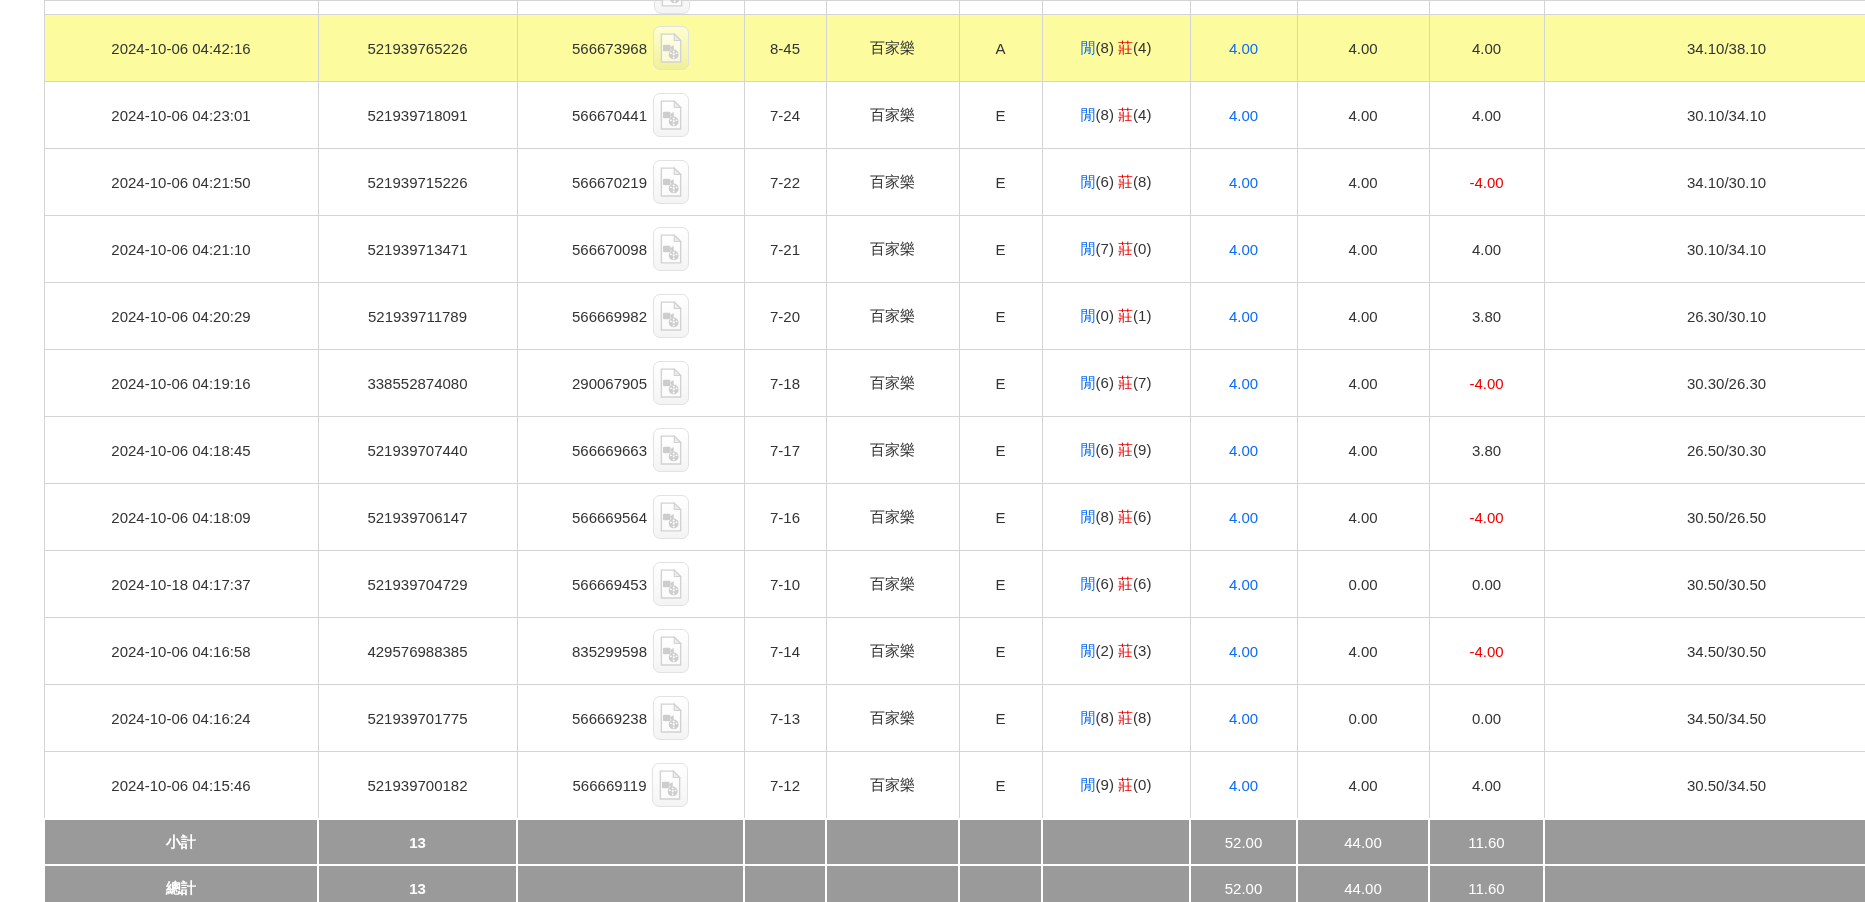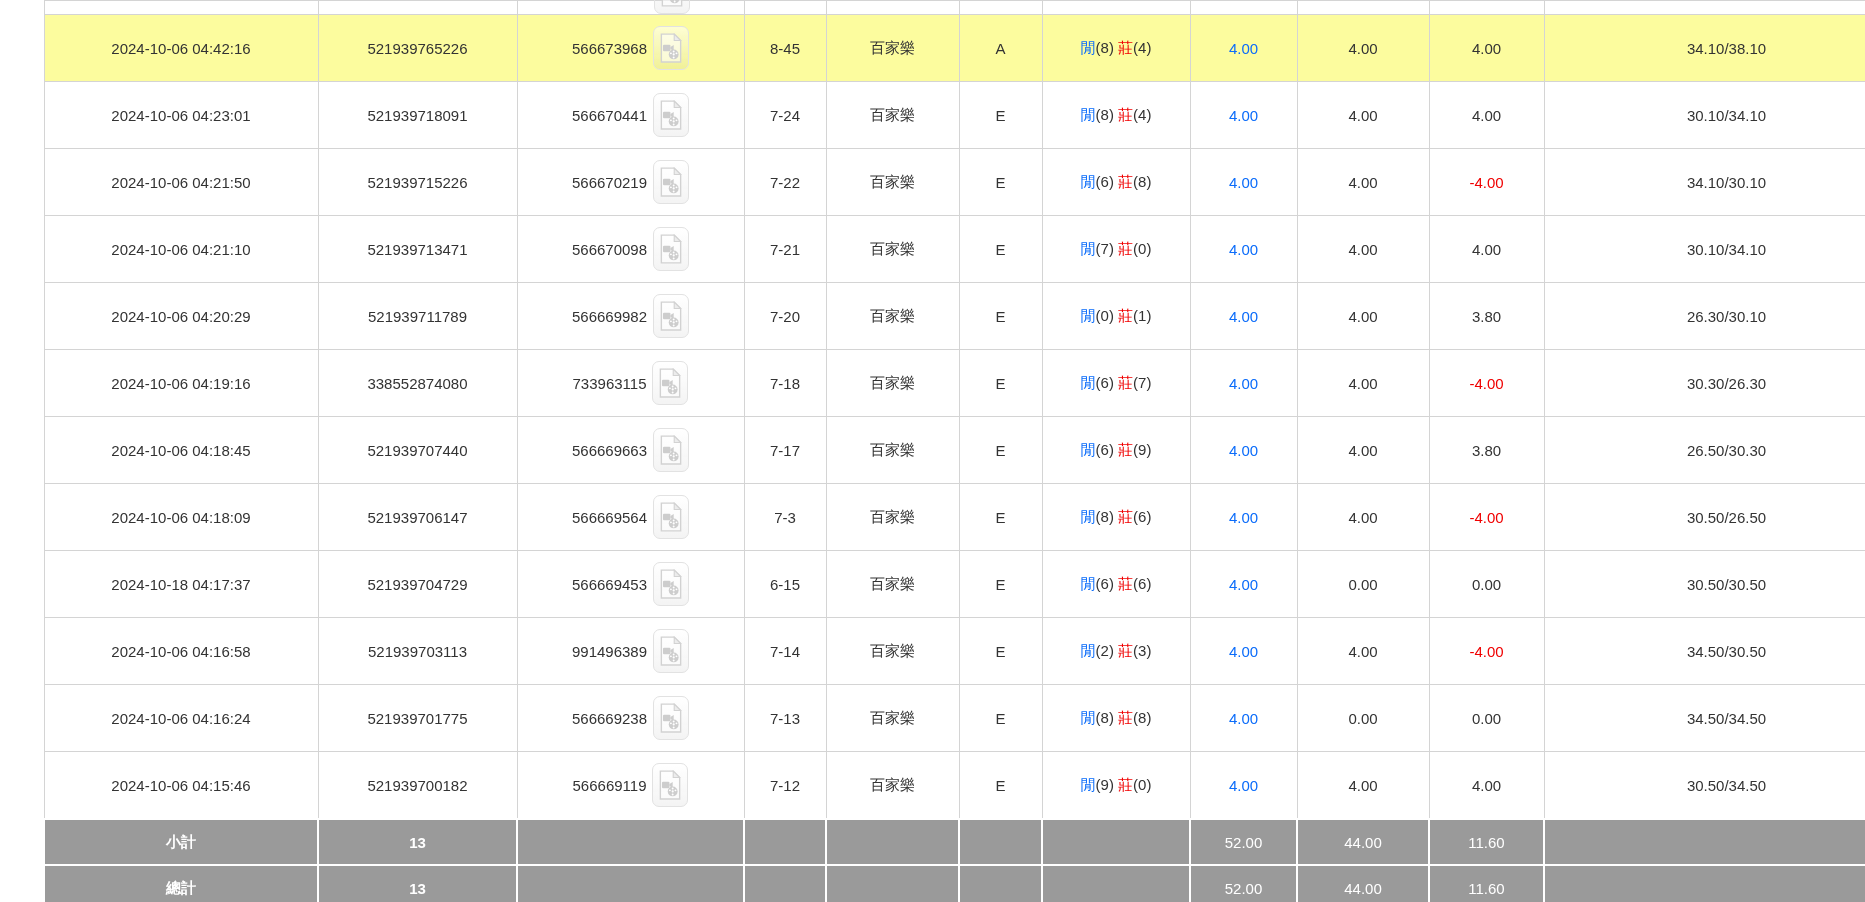--- a/index.html
+++ b/index.html
@@ -254,21 +254,21 @@
           <td class=""><span class="bet-link">4.00</span></td>
           <td class="">4.00</td>
           <td class=""><span class="">3.80</span></td>
           <td class="">26.30/30.10</td>
         </tr>
         <tr class="data-row">
           <td class="">2024-10-06 04:19:16</td>
           <td class="">338552874080</td>
           <td class="">
             <div class="round-wrap">
-              <span>733963115</span>
+              <span>290067905</span>
               <button class="video-btn ">
                 <span style="display:inline-flex;line-height:0">
                   <svg width="24" height="30" viewBox="0 0 22 28" xmlns="http://www.w3.org/2000/svg">
                     <path d="M2 1 h12 l6 6 v20 H2 Z" fill="rgba(255,255,255,0.55)" stroke="#d2d2d2" stroke-width="1.3"></path>
                     <path d="M14 1 v6 h6 Z" fill="#ececec" stroke="#d2d2d2" stroke-width="1"></path>
                     <rect x="3.5" y="11" width="7" height="6" rx="1" fill="#cdcdcd"></rect>
                     <polygon points="10.5,13 13.5,11.3 13.5,16.7 10.5,15" fill="#cdcdcd"></polygon>
                     <circle cx="13.5" cy="20" r="4.6" fill="#cdcdcd"></circle>
                     <circle cx="13.5" cy="20" r="1" fill="#fff"></circle>
                     <circle cx="13.5" cy="17.2" r="0.9" fill="#fff"></circle>
@@ -339,21 +339,21 @@
                     <circle cx="13.5" cy="20" r="1" fill="#fff"></circle>
                     <circle cx="13.5" cy="17.2" r="0.9" fill="#fff"></circle>
                     <circle cx="13.5" cy="22.8" r="0.9" fill="#fff"></circle>
                     <circle cx="10.9" cy="19" r="0.9" fill="#fff"></circle>
                     <circle cx="16.1" cy="19" r="0.9" fill="#fff"></circle>
                   </svg>
                 </span>
               </button>
             </div>
           </td>
-          <td class="">7-3</td>
+          <td class="">7-16</td>
           <td class="">百家樂</td>
           <td class="">E</td>
           <td class=""><span class="blue">閒</span><span>(8)</span> <span class="red">莊</span><span>(6)</span></td>
           <td class=""><span class="bet-link">4.00</span></td>
           <td class="">4.00</td>
           <td class=""><span class="red">-4.00</span></td>
           <td class="">30.50/26.50</td>
         </tr>
         <tr class="data-row">
           <td class="">2024-10-18 04:17:37</td>
@@ -372,35 +372,35 @@
                     <circle cx="13.5" cy="20" r="1" fill="#fff"></circle>
                     <circle cx="13.5" cy="17.2" r="0.9" fill="#fff"></circle>
                     <circle cx="13.5" cy="22.8" r="0.9" fill="#fff"></circle>
                     <circle cx="10.9" cy="19" r="0.9" fill="#fff"></circle>
                     <circle cx="16.1" cy="19" r="0.9" fill="#fff"></circle>
                   </svg>
                 </span>
               </button>
             </div>
           </td>
-          <td class="">6-15</td>
+          <td class="">7-10</td>
           <td class="">百家樂</td>
           <td class="">E</td>
           <td class=""><span class="blue">閒</span><span>(6)</span> <span class="red">莊</span><span>(6)</span></td>
           <td class=""><span class="bet-link">4.00</span></td>
           <td class="">0.00</td>
           <td class=""><span class="">0.00</span></td>
           <td class="">30.50/30.50</td>
         </tr>
         <tr class="data-row">
           <td class="">2024-10-06 04:16:58</td>
-          <td class="">521939703113</td>
-          <td class="">
-            <div class="round-wrap">
-              <span>991496389</span>
+          <td class="">429576988385</td>
+          <td class="">
+            <div class="round-wrap">
+              <span>835299598</span>
               <button class="video-btn ">
                 <span style="display:inline-flex;line-height:0">
                   <svg width="24" height="30" viewBox="0 0 22 28" xmlns="http://www.w3.org/2000/svg">
                     <path d="M2 1 h12 l6 6 v20 H2 Z" fill="rgba(255,255,255,0.55)" stroke="#d2d2d2" stroke-width="1.3"></path>
                     <path d="M14 1 v6 h6 Z" fill="#ececec" stroke="#d2d2d2" stroke-width="1"></path>
                     <rect x="3.5" y="11" width="7" height="6" rx="1" fill="#cdcdcd"></rect>
                     <polygon points="10.5,13 13.5,11.3 13.5,16.7 10.5,15" fill="#cdcdcd"></polygon>
                     <circle cx="13.5" cy="20" r="4.6" fill="#cdcdcd"></circle>
                     <circle cx="13.5" cy="20" r="1" fill="#fff"></circle>
                     <circle cx="13.5" cy="17.2" r="0.9" fill="#fff"></circle>

